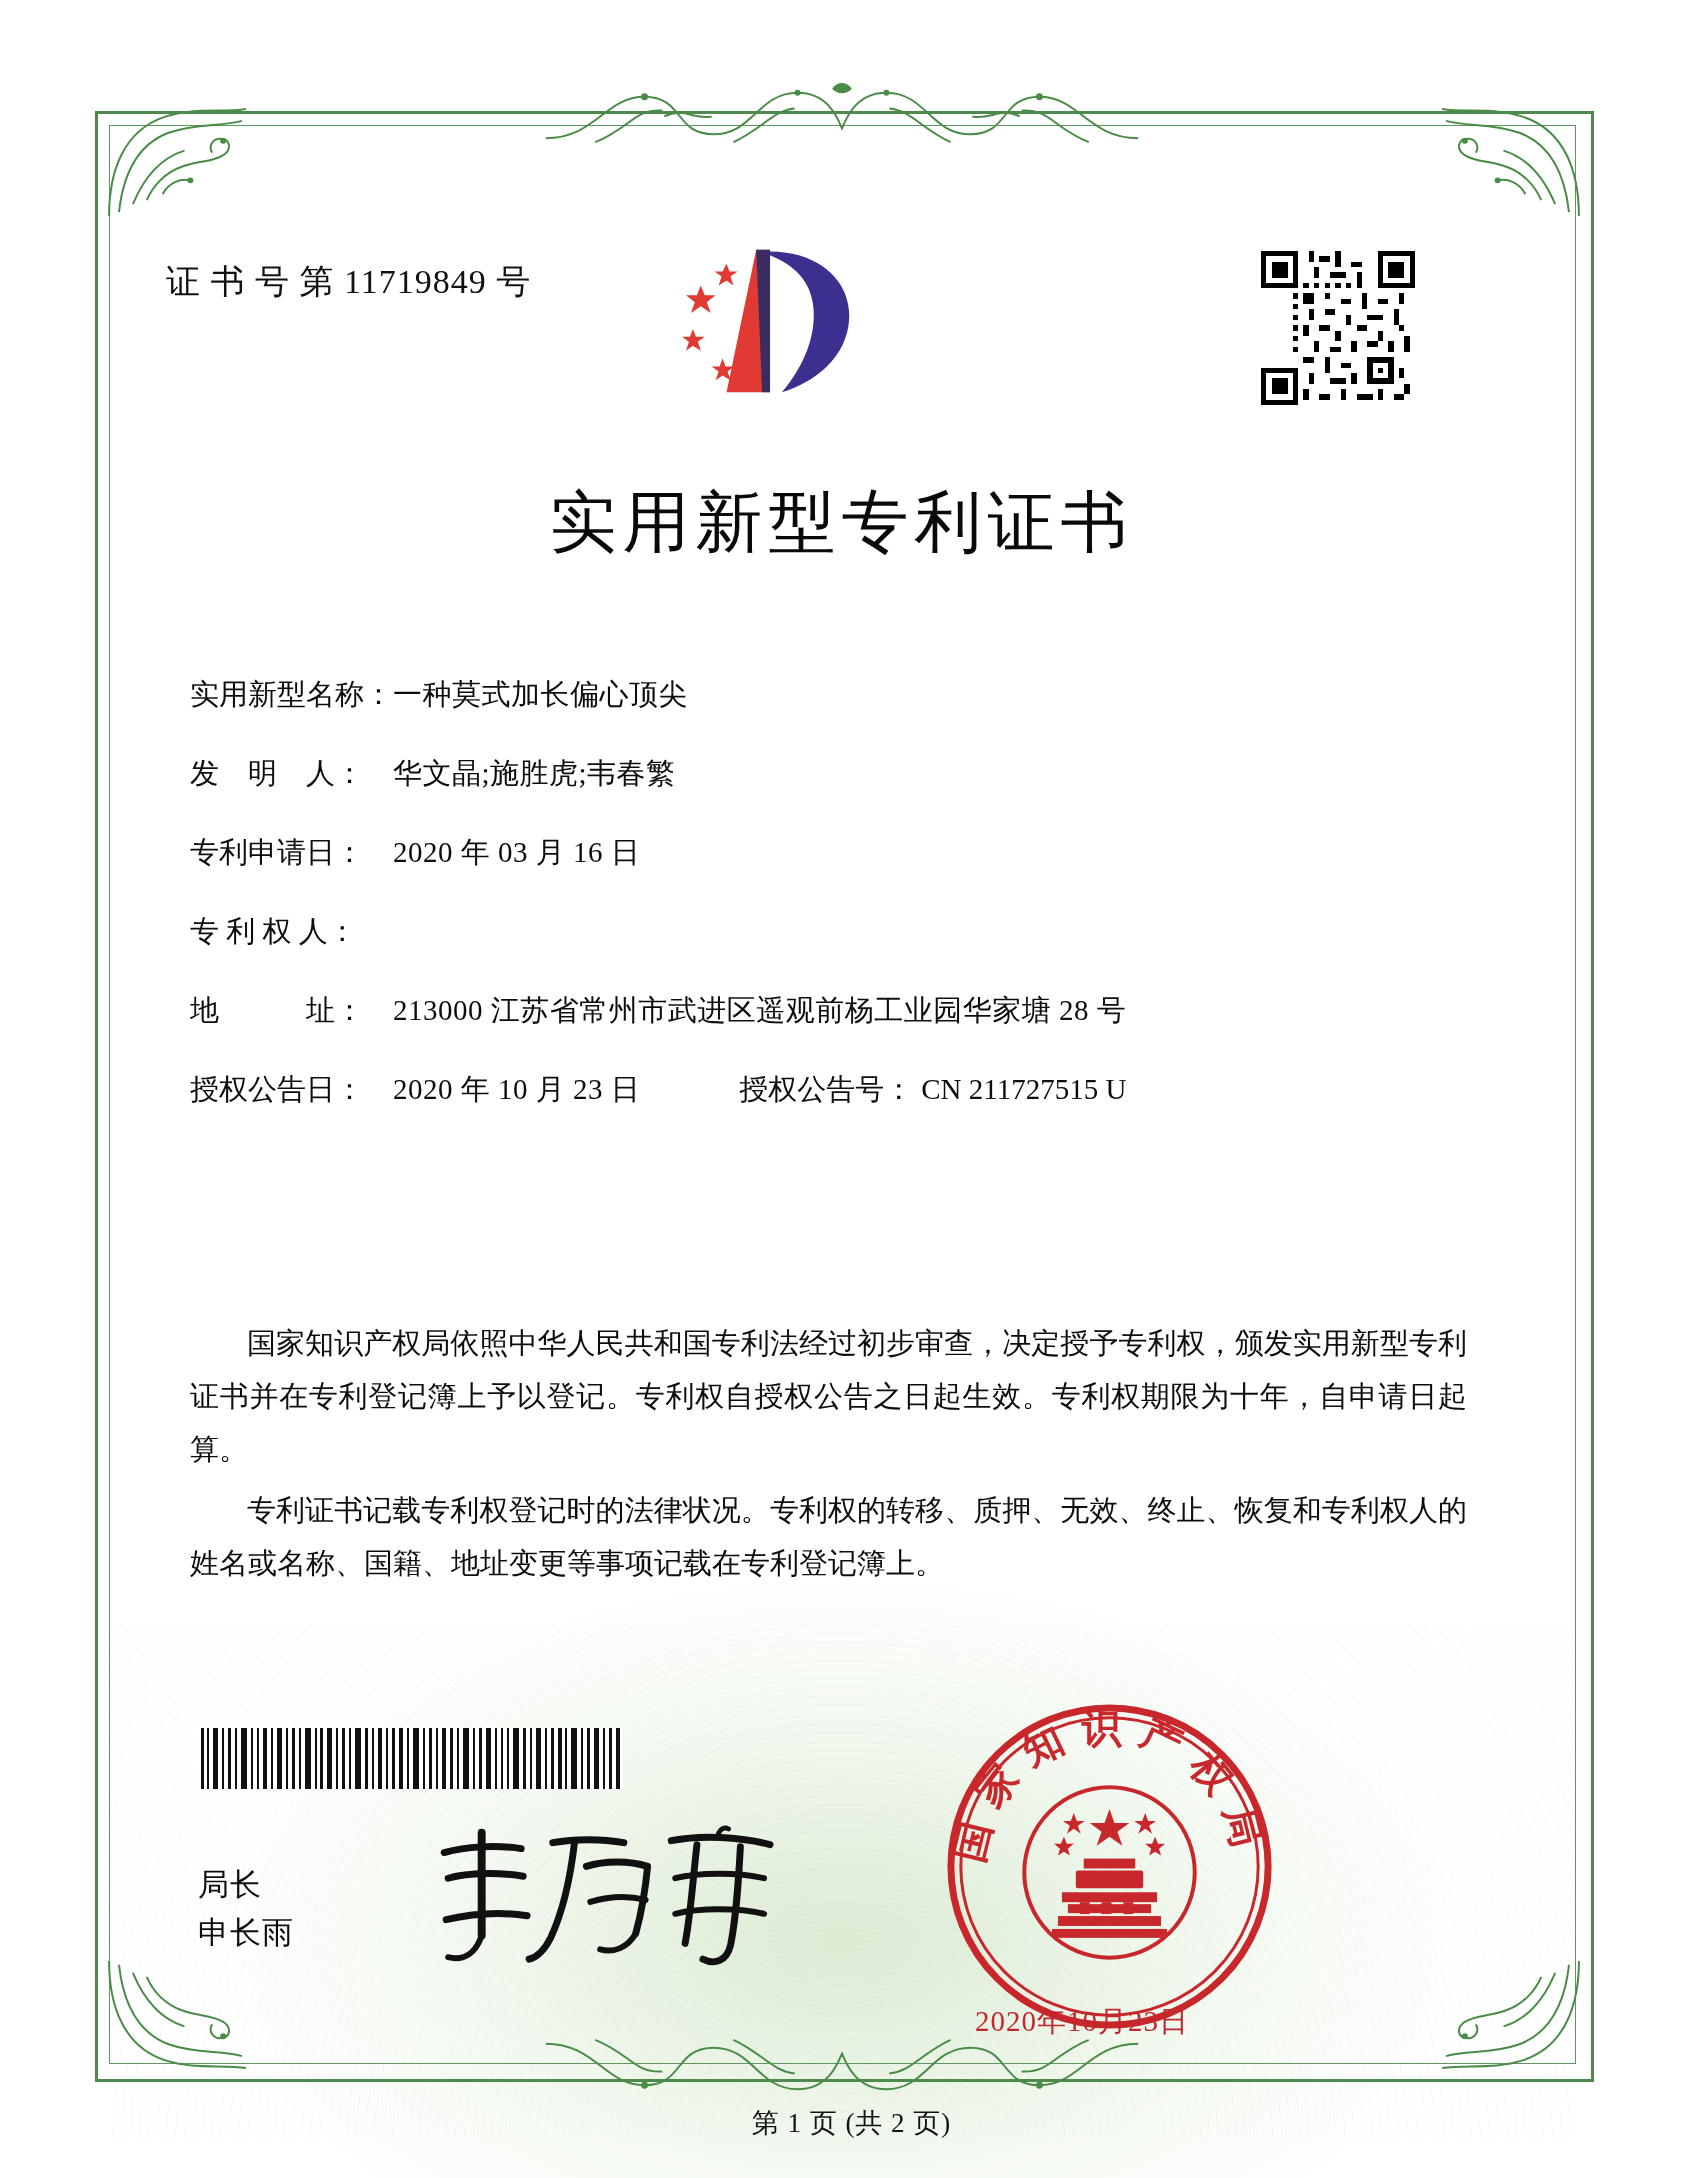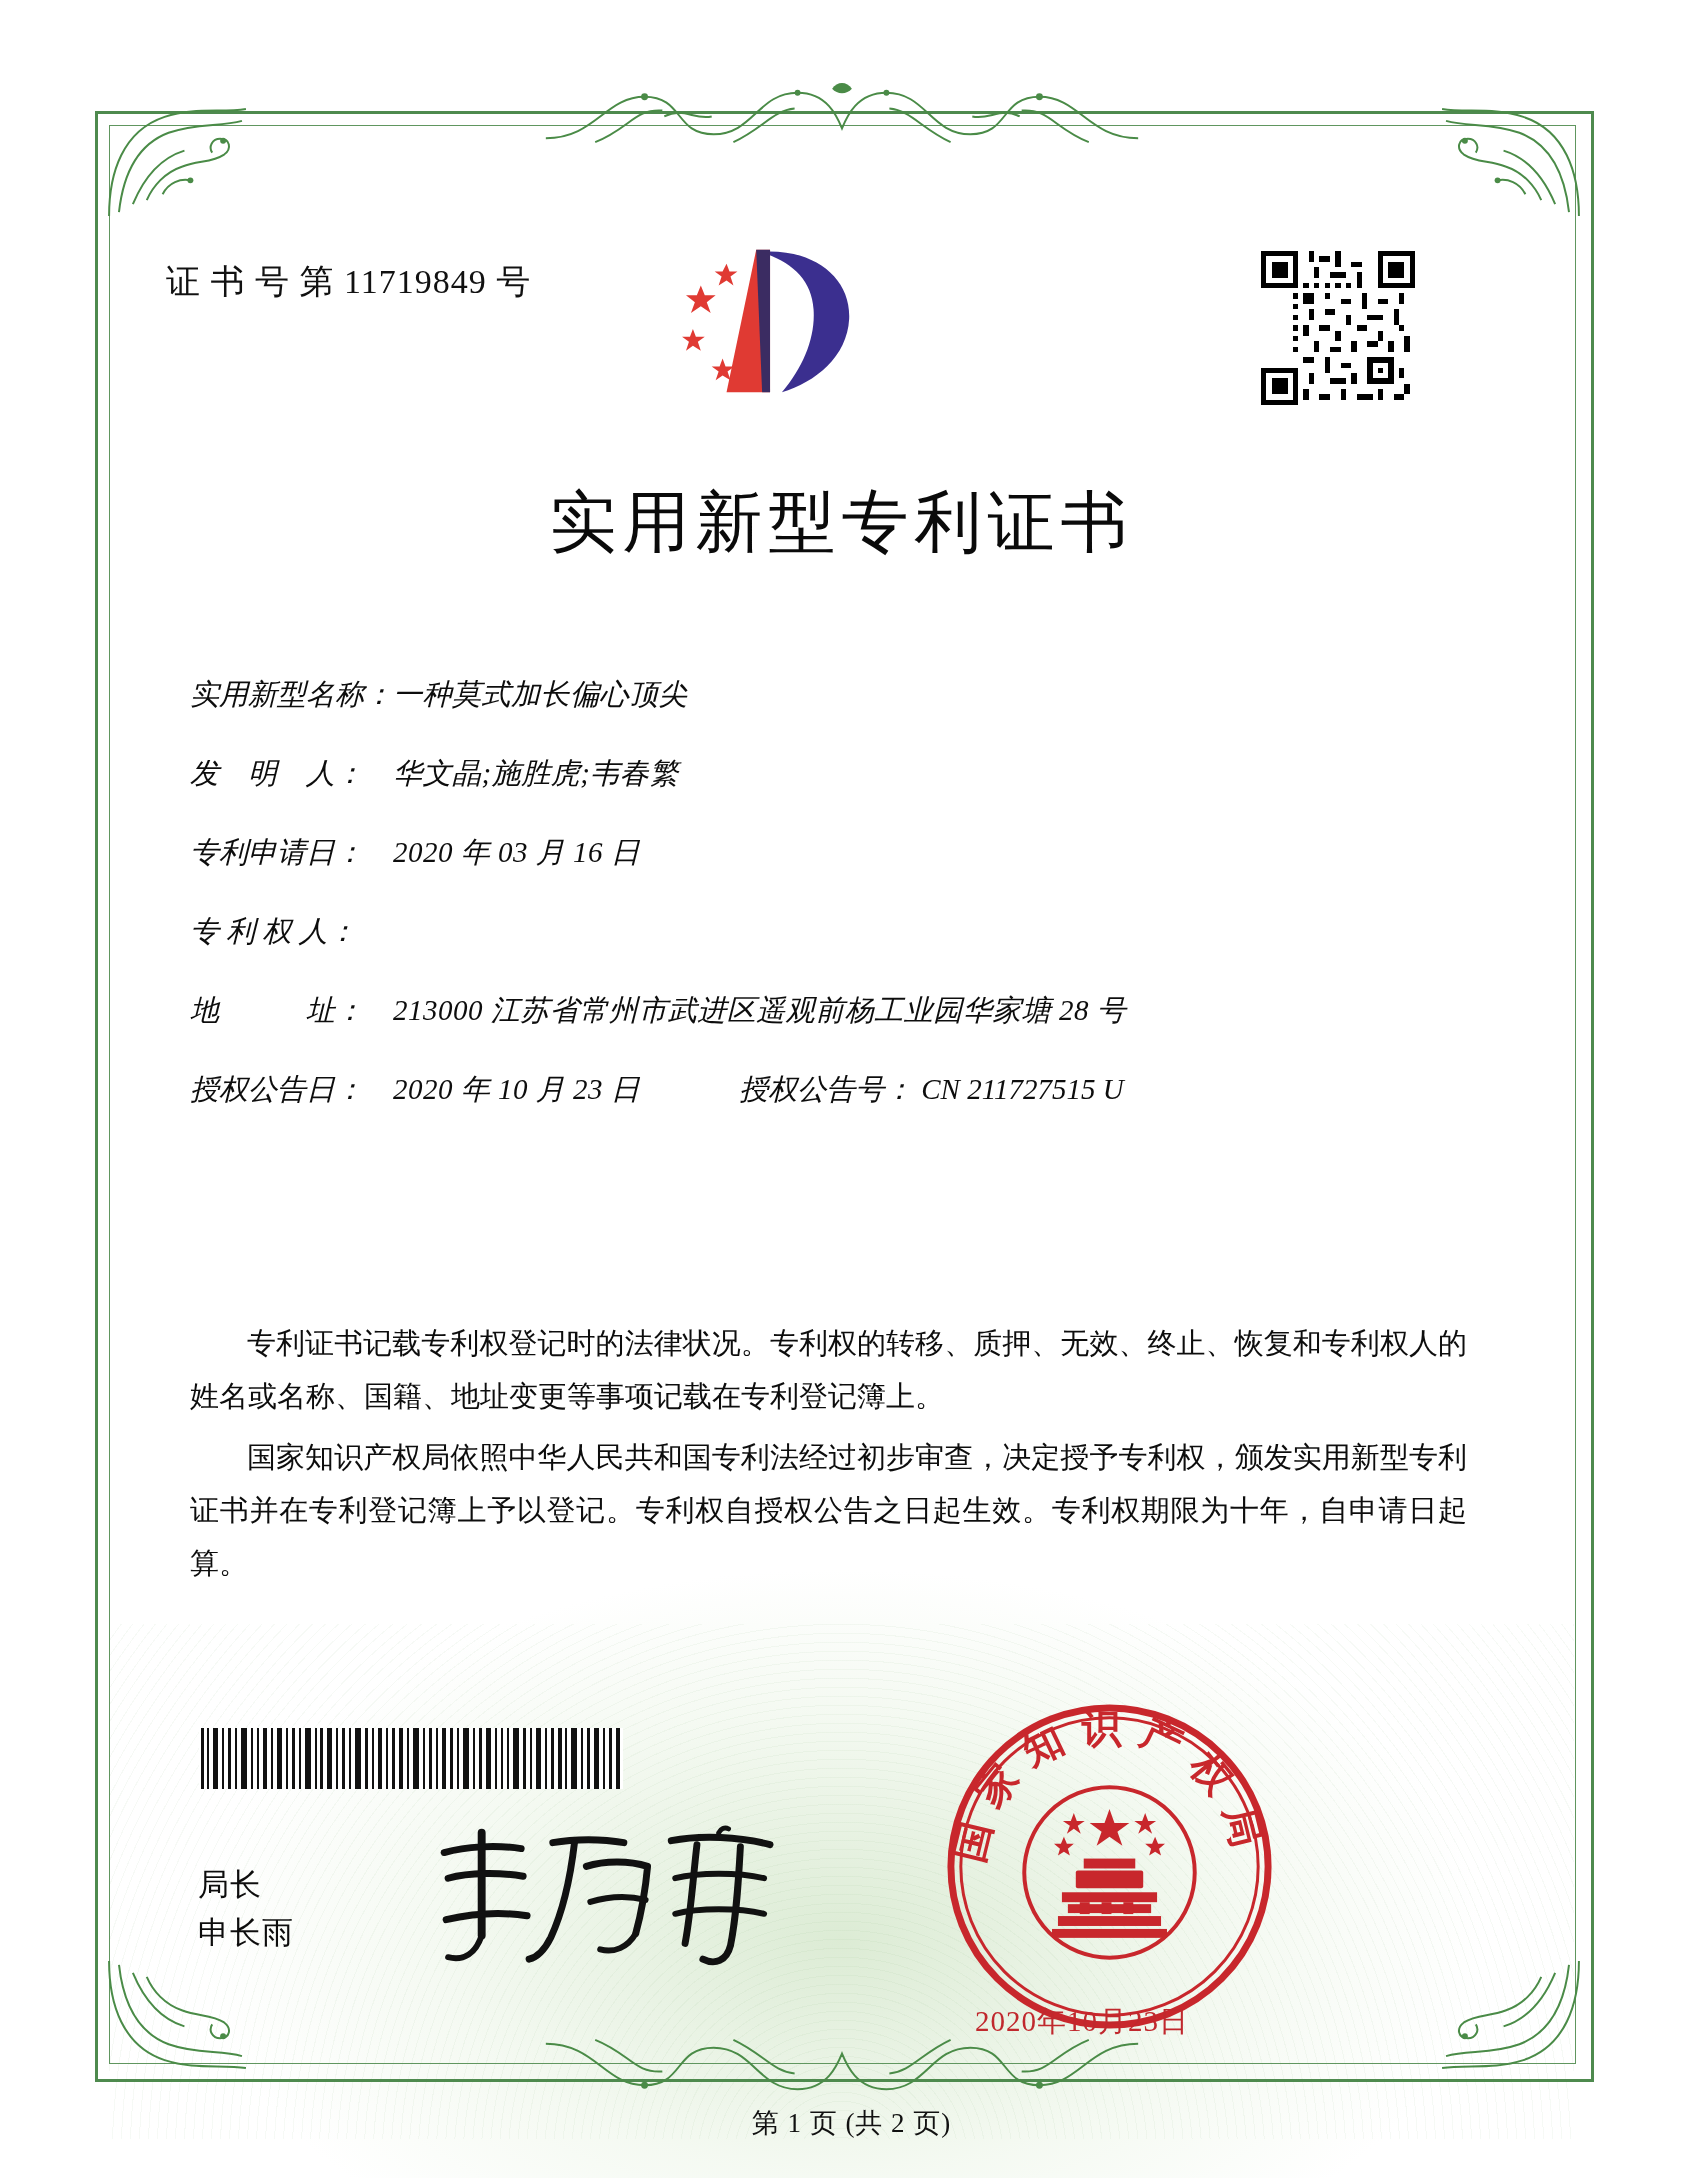--- a/index.html
+++ b/index.html
@@ -119,21 +119,20 @@
     position: absolute;
     left: 190px; top: 675px;
     width: 1267px;
   }
   .field-row {
     display: flex;
     align-items: baseline;
     height: 79px;
     font-size: 29px;
     color: #0d0d0d;
-    font-style: italic;
   }
   .field-label {
     width: 203px;
     flex: 0 0 203px;
     letter-spacing: 0px;
     white-space: nowrap;
   }
   .field-value {
     white-space: nowrap;
     letter-spacing: 0.5px;
@@ -435,22 +434,22 @@
     <div class="field-row">
       <span class="field-label">授权公告日：</span>
       <span class="field-value">2020 年 10 月 23 日</span>
       <span class="second-label">授权公告号：</span>
       <span class="second-value">CN 211727515 U</span>
     </div>
 
   </div>
 
   <div class="paragraphs">
+    <p>国家知识产权局依照中华人民共和国专利法经过初步审查，决定授予专利权，颁发实用新型专利证书并在专利登记簿上予以登记。专利权自授权公告之日起生效。专利权期限为十年，自申请日起算。</p>
     <p>专利证书记载专利权登记时的法律状况。专利权的转移、质押、无效、终止、恢复和专利权人的姓名或名称、国籍、地址变更等事项记载在专利登记簿上。</p>
-    <p>国家知识产权局依照中华人民共和国专利法经过初步审查，决定授予专利权，颁发实用新型专利证书并在专利登记簿上予以登记。专利权自授权公告之日起生效。专利权期限为十年，自申请日起算。</p>
   </div>
 
   <div class="barcode">
     <svg viewBox="0 0 430 62" shape-rendering="crispEdges">
       <rect width="430" height="62" fill="#ffffff"></rect>
       <g fill="#111111">
         <rect x="2" y="0" width="3" height="62"></rect>
           <rect x="8" y="0" width="2" height="62"></rect>
         <rect x="14" y="0" width="5" height="62"></rect>
           <rect x="23" y="0" width="2" height="62"></rect>

